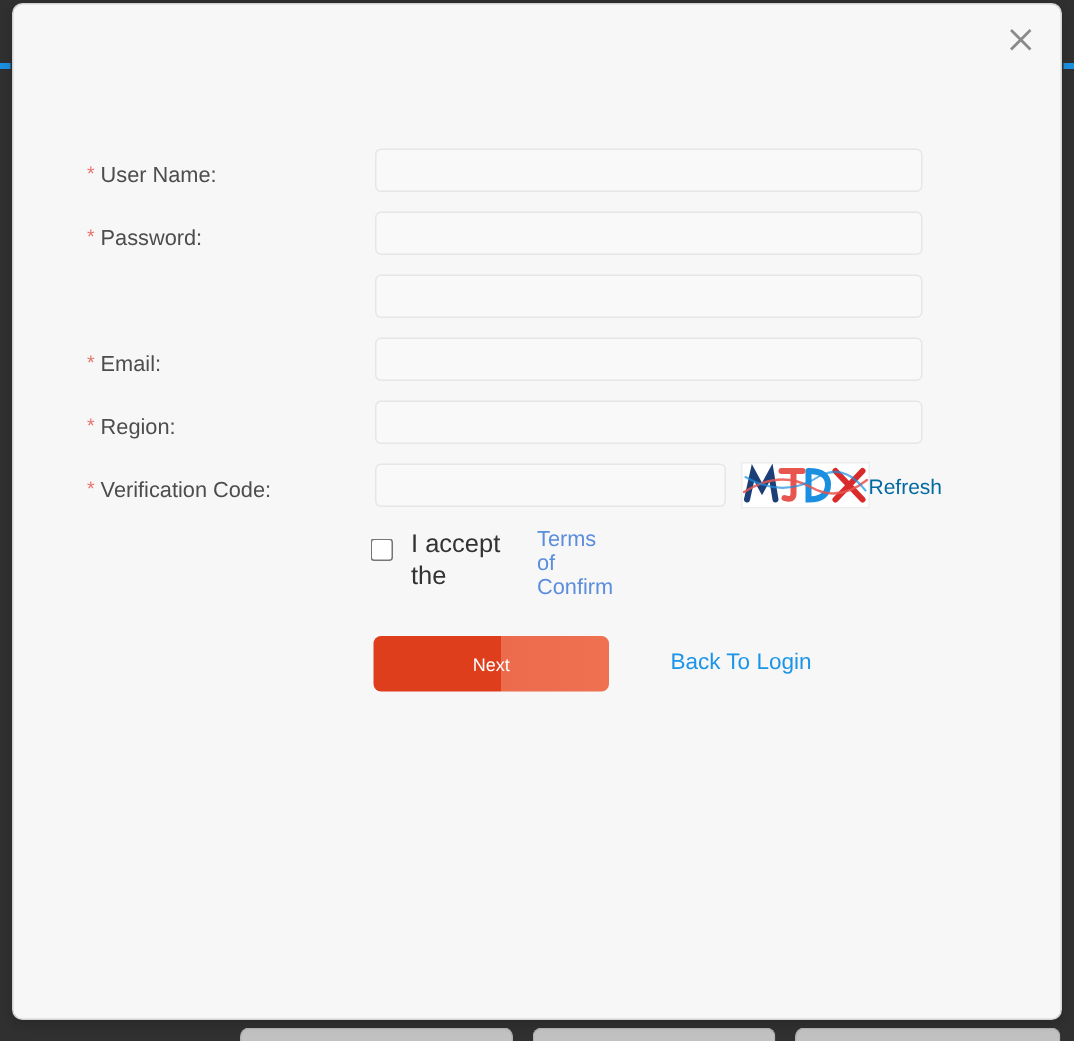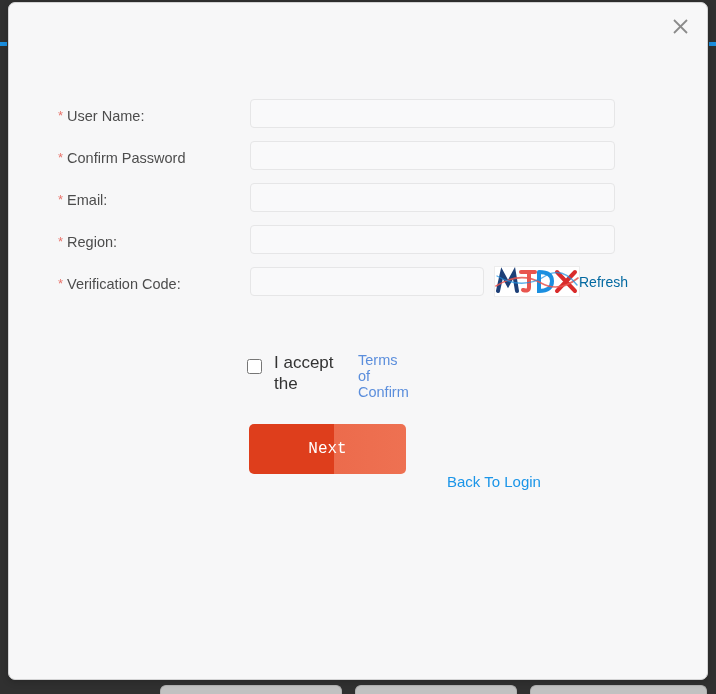--- a/index.html
+++ b/index.html
@@ -180,37 +180,36 @@
     color: #5b8edc;
     cursor: pointer;
   }
 
   
   #next-btn {
     position: absolute;
     left: 240px;
     top: 421px;
     width: 157px;
-    height: 50px;
+    height: 37px;
     border: none;
     border-radius: 5px;
     cursor: pointer;
     color: #ffffff;
-    font-size: 16px;
-    font-family: Liberation Mono, monospace;
+    font-size: 12px;
+    font-family: Liberation Sans, sans-serif;
     background: linear-gradient(to right, #de3e1c 0%, #de3e1c 54%, #ec6b4c 54%, #ee7152 100%);
   }
   #back-login {
     position: absolute;
     left: 438px;
     top: 430px;
     font-size: 15px;
     color: #1b95e8;
     cursor: pointer;
-    margin-top: 40px;
   }
 </style>
 </head>
 <body>
 
 <div id="backdrop">
   <div class="edge-accent left"></div>
   <div class="edge-accent right"></div>
   <div class="ghost" style="left:160px; width:180px;"></div>
   <div class="ghost" style="left:355px; width:160px;"></div>
@@ -227,23 +226,26 @@
   </div>
 
 
   <div id="form">
 
     <div class="row">
       <div class="label"><span class="req">*</span><span>User Name:</span></div>
       <input class="field" type="text" placeholder="" style="">
     </div>
 
-
-    <div class="row">
-      <div class="label"><span class="req">*</span><span>Confirm Password</span></div>
+    <div class="row">
+      <div class="label"><span class="req">*</span><span>Password:</span></div>
+      <input class="field" type="password" placeholder="" style="">
+    </div>
+
+    <div class="row">
       <input class="field" type="password" placeholder="" style="">
     </div>
 
     <div class="row">
       <div class="label"><span class="req">*</span><span>Email:</span></div>
       <input class="field" type="text" placeholder="" style="">
     </div>
 
     <div class="row">
       <div class="label"><span class="req">*</span><span>Region:</span></div>

